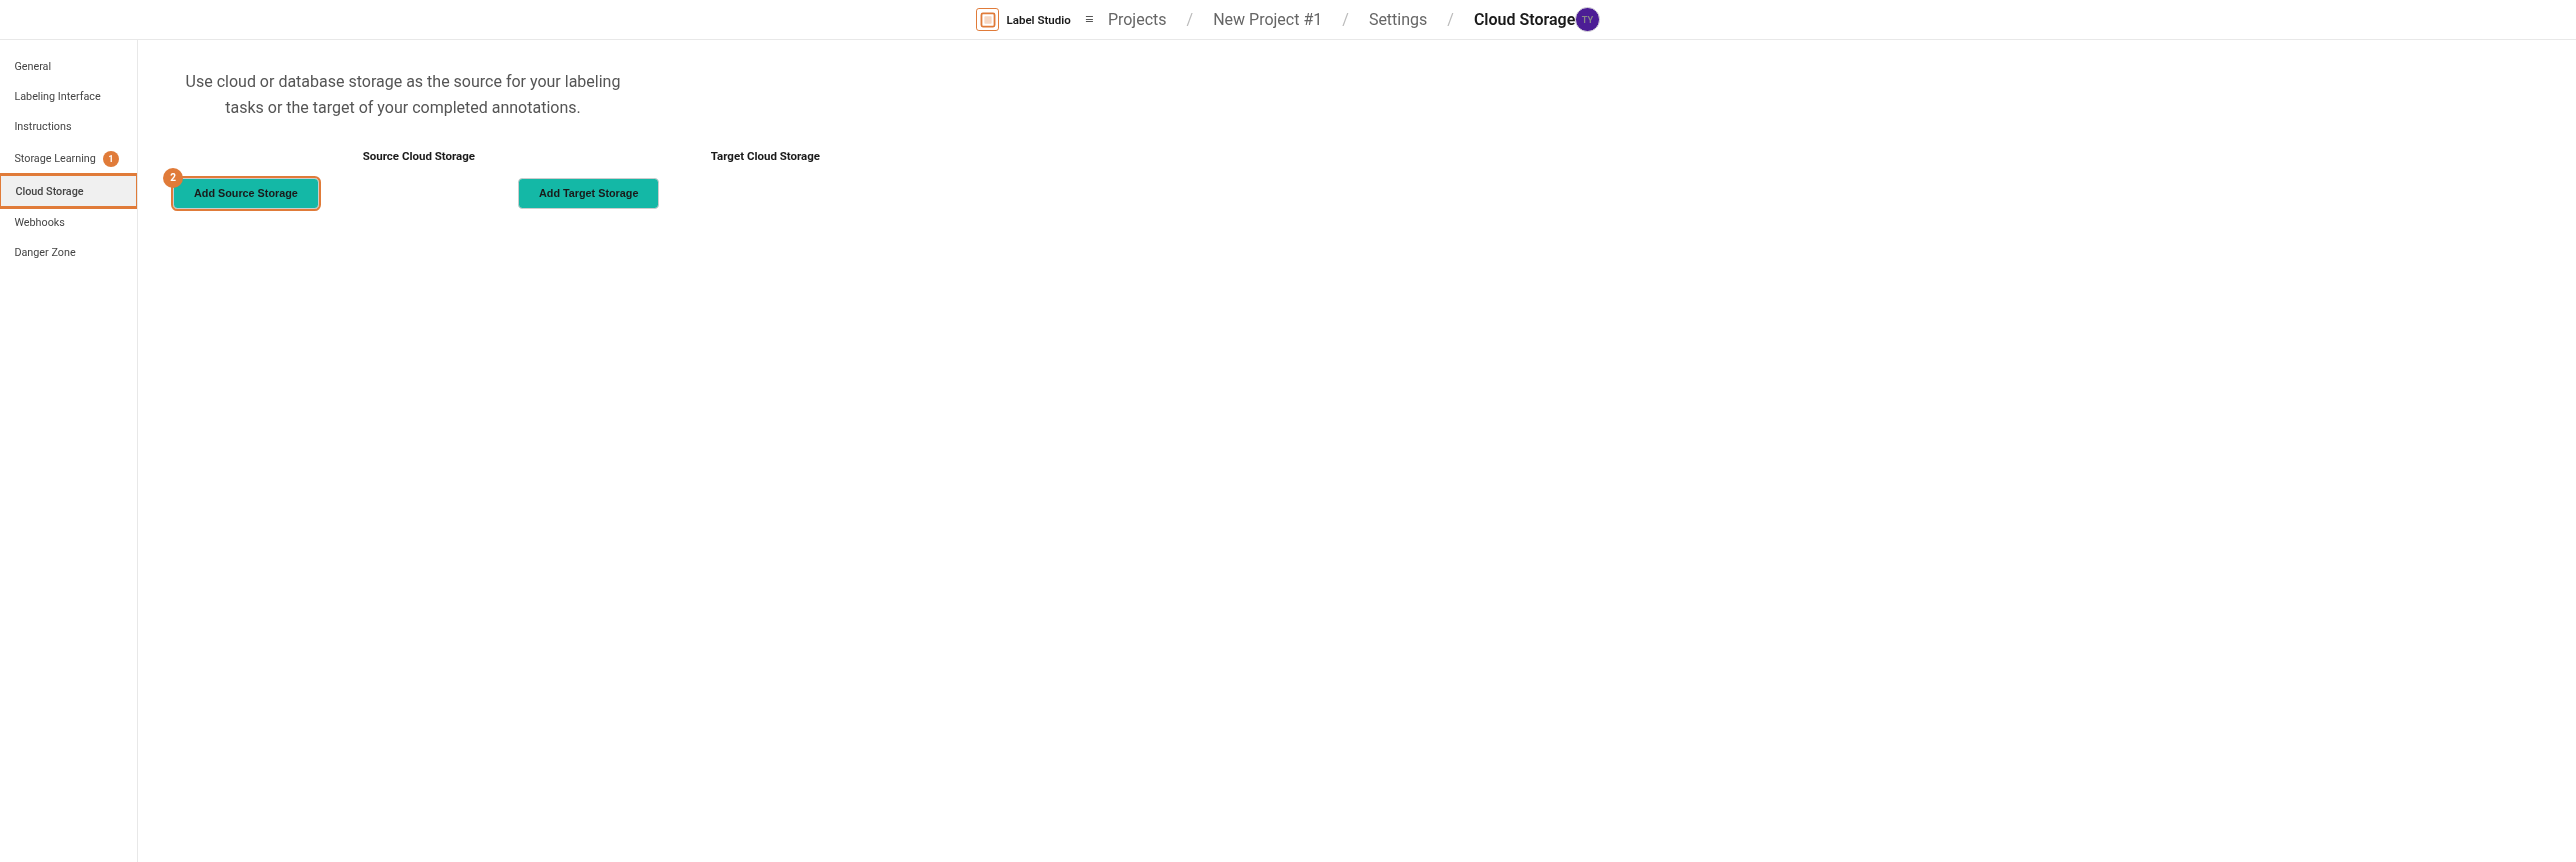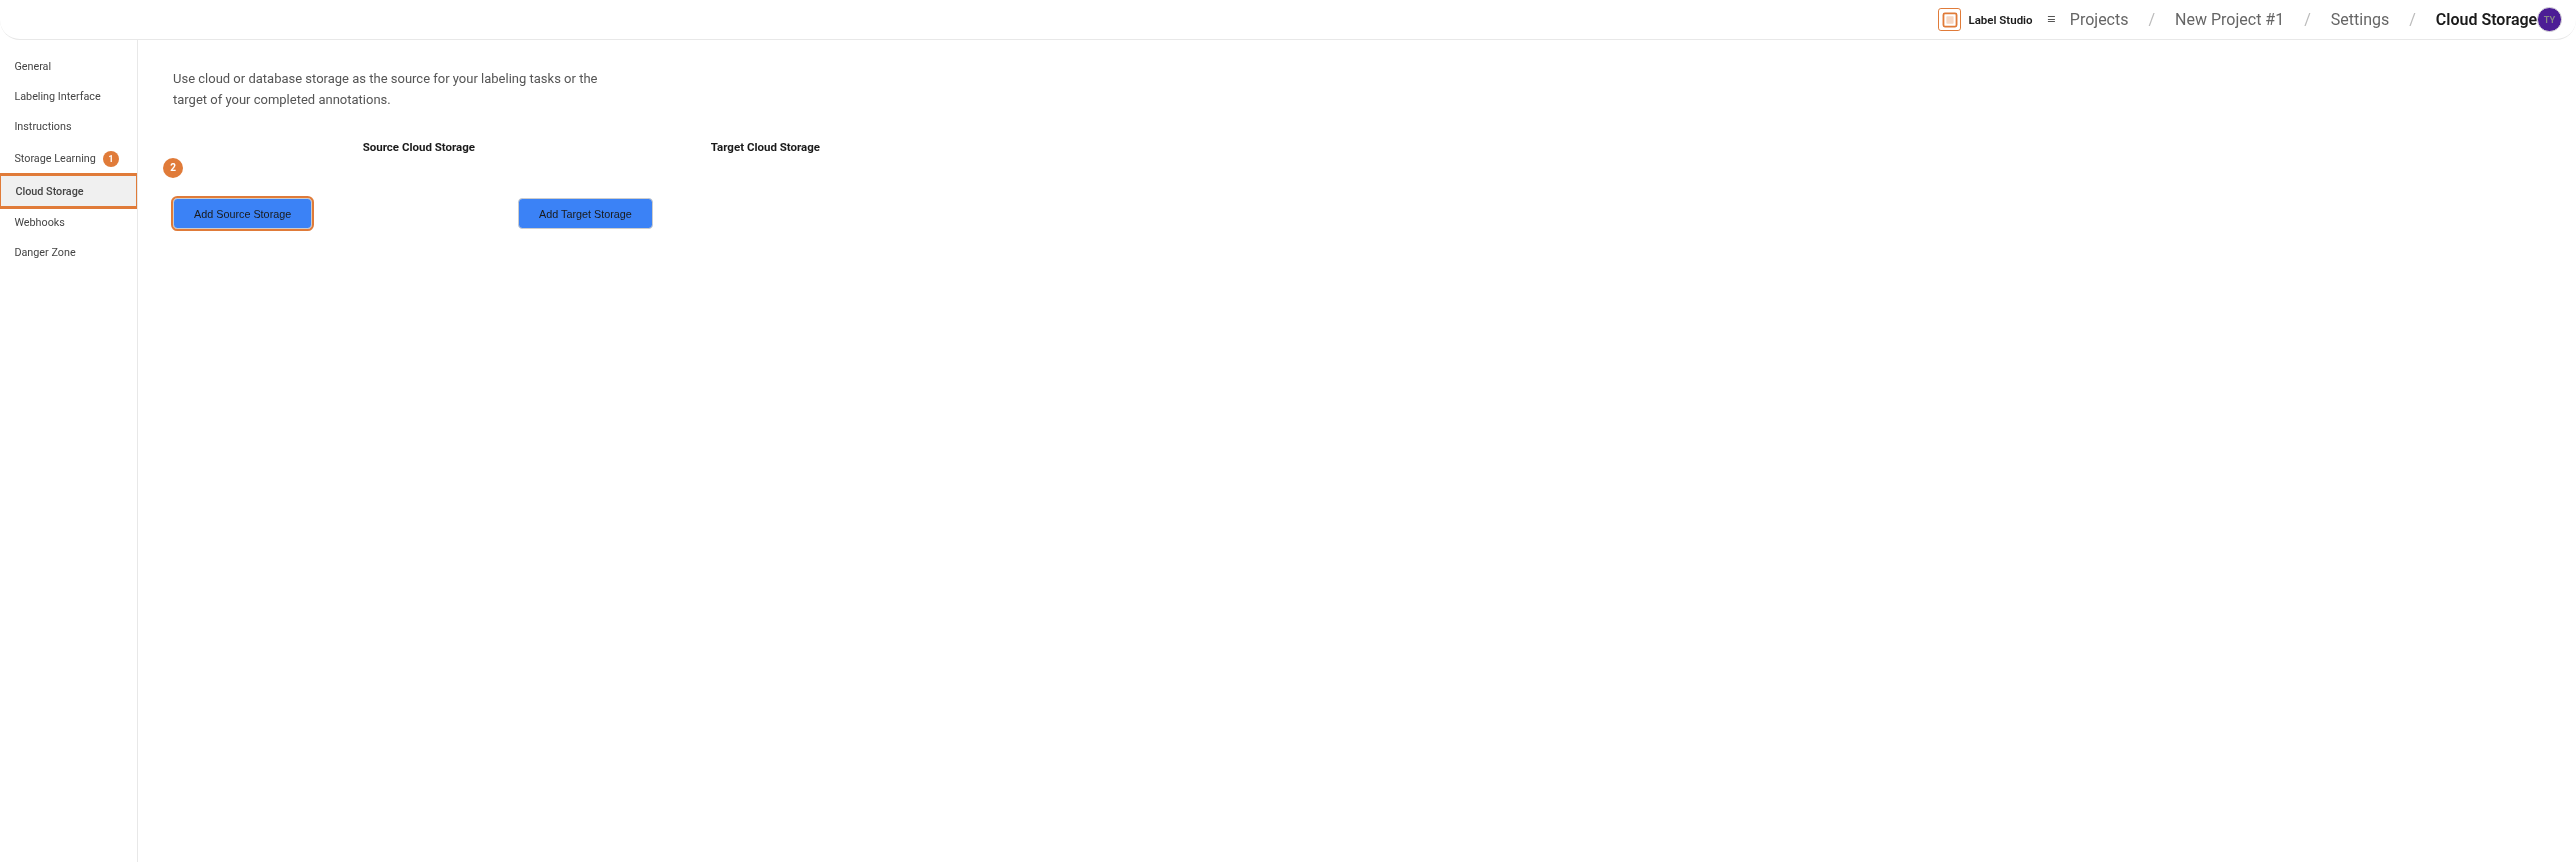--- a/index.html
+++ b/index.html
@@ -4,26 +4,25 @@
   <style>
     * { box-sizing: border-box; margin: 0; padding: 0; }
     body { font-family: -apple-system, BlinkMacSystemFont, 'Segoe UI', Roboto, sans-serif; background: #fff; color: #333; }
 
     .app { display: flex; flex-direction: column; height: 100vh; }
 
     
     .header {
       display: flex;
       align-items: center;
-      justify-content: flex-end;
+      justify-content: center;
       height: 40px;
       border-bottom: 0.7px solid #e8e8e8;
       padding: 0 14.4px;
       flex-shrink: 0;
-      border-radius: 20px;
     }
     .header-left { display: flex; align-items: center; gap: 14.4px; }
     .logo { display: flex; align-items: center; gap: 7.2px; }
     .logo-icon {
       width: 23px; height: 23px;
       border: 1.8px solid #e07b39;
       border-radius: 2.9px;
       display: flex; align-items: center; justify-content: center;
       font-size: 10px; color: #e07b39; font-weight: bold;
     }
@@ -72,38 +71,37 @@
       background: #e07b39;
       color: white;
       font-size: 8.6px;
       font-weight: 700;
       display: flex; align-items: center; justify-content: center;
       margin-left: 7.2px;
     }
 
     
     .main { flex: 1; padding: 29px 35px; overflow-y: auto; }
-    .description { font-size: 13px; color: #555; max-width: 460px; line-height: 1.6; margin-bottom: 29px; }
+    .description { font-size: 16px; color: #555; max-width: 460px; line-height: 1.6; margin-bottom: 29px; text-align: center; }
 
     .storage-grid { display: grid; grid-template-columns: 1fr 1fr; gap: 43px; max-width: 647px; }
     .storage-section-title { font-size: 11.5px; font-weight: 700; color: #1a1a1a; margin-bottom: 14.4px; text-align: right; }
 
     .storage-section { position: relative; }
 
     .add-btn {
       padding: 8.6px 20px;
       border: 1.1px solid #ccc;
       border-radius: 4.3px;
-      background: #3b82f6;
+      background: #14b8a6;
       font-size: 10.8px;
-      font-weight: 400;
+      font-weight: 700;
       color: #1a1a1a;
       cursor: pointer;
       white-space: nowrap;
-      margin-top: 30px;
     }
 
     
     .annotation-circle {
       position: absolute;
       width: 20px; height: 20px;
       border-radius: 50%;
       background: #e07b39;
       color: white;
       font-size: 10px;

